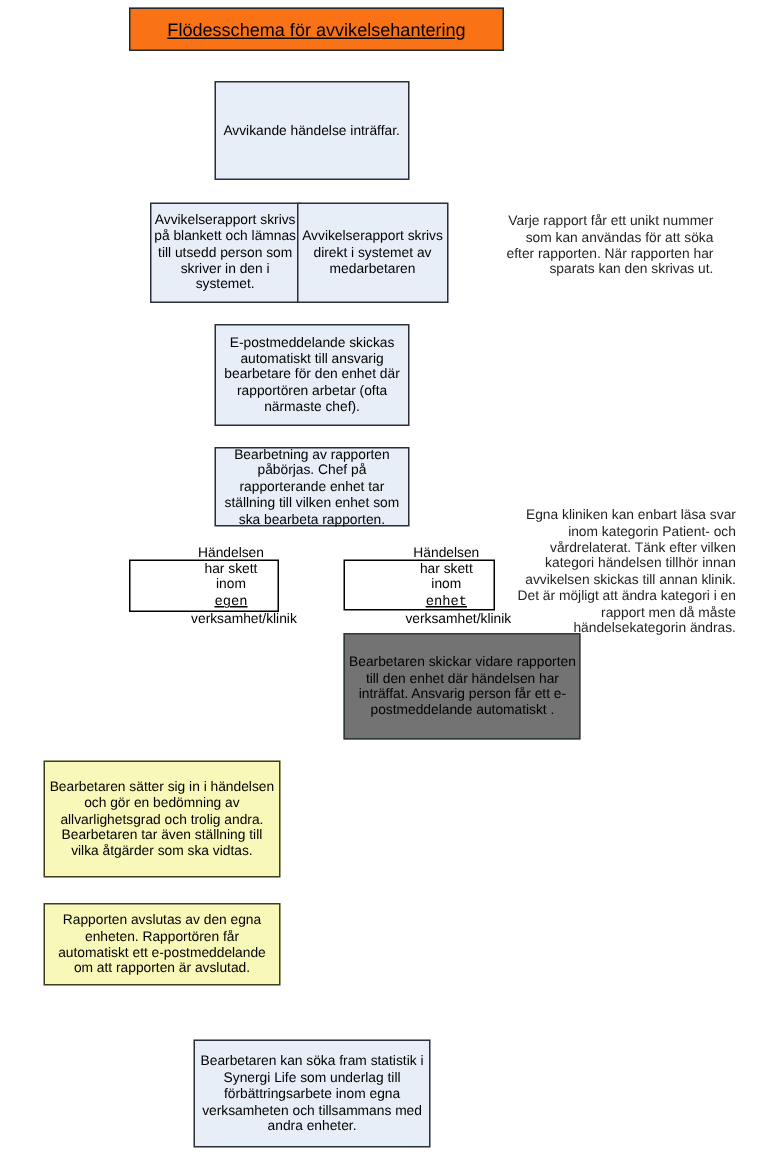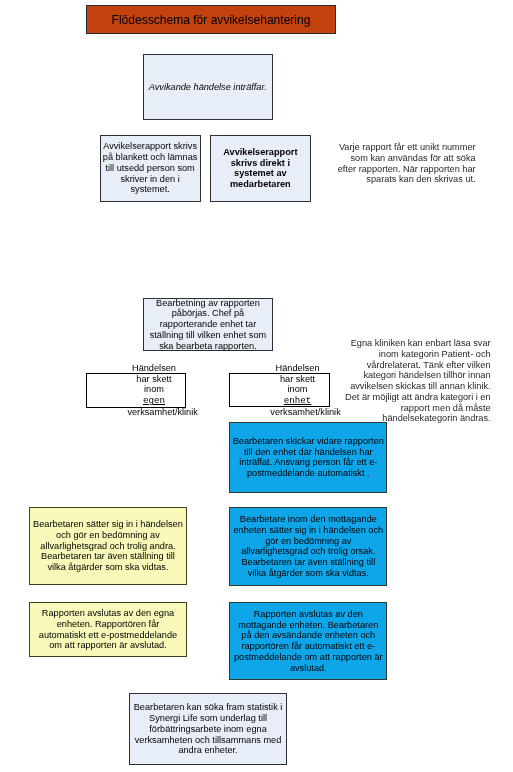--- a/index.html
+++ b/index.html
@@ -4,50 +4,53 @@
 <title>Flödesschema för avvikelsehantering</title>
 <style>
   html,body{margin:0;padding:0;}
   body{width:513px;height:772px;background:#ffffff;overflow:hidden;
        font-family:"Liberation Sans",sans-serif;}
   #canvas{position:relative;width:513px;height:772px;}
   .node{position:absolute;box-sizing:border-box;display:flex;align-items:center;
         justify-content:center;text-align:center;color:#000000;
         font-size:9.2px;line-height:10.75px;}
   .node span{display:block;width:100%;padding:0 2px;box-sizing:border-box;}
-  .title-node{background:#c2410c;border:1.4px solid #24292f;font-size:12.05px;line-height:14px;}
+  .title-node{background:#f97316;border:1.4px solid #24292f;font-size:12.05px;line-height:14px;text-decoration:underline;}
   .blue{background:#e8eef7;border:1.4px solid #2b2f38;}
   .white{background:#ffffff;border:1px solid #000000;padding-left:36px;}
-  .green{background:#0ea5e9;border:1.4px solid #2e3a2e;}
+  .green{background:#737373;border:1.4px solid #2e3a2e;}
   .yellow{background:#f8f8b8;border:1.4px solid #3f3f1e;}
   .note{position:absolute;font-size:9.2px;line-height:10.75px;color:#231f20;
         text-align:right;}
   u{text-decoration:underline;font-family:Liberation Mono, monospace;}
 </style>
 </head>
 <body>
 
 <div id="canvas">
 
   <div class="node title-node" style="left:86px;top:5px;width:250px;height:29px;">
     <span>Flödesschema för avvikelsehantering</span>
   </div>
 
-  <div class="node blue" style="left:143px;top:53.5px;width:129.5px;height:66.8px;font-style:italic;">
+  <div class="node blue" style="left:143px;top:53.5px;width:129.5px;height:66.8px;">
     <span>Avvikande händelse inträffar.</span>
   </div>
 
   <div class="node blue" style="left:99.6px;top:135px;width:101px;height:66.7px;">
     <span>Avvikelserapport skrivs på blankett och lämnas till utsedd person som skriver in den i systemet.</span>
   </div>
 
-  <div class="node blue" style="left:210px;top:135px;width:100.7px;height:66.7px;font-weight:bold;">
+  <div class="node blue" style="left:198px;top:135px;width:100.7px;height:66.7px;">
     <span>Avvikelserapport skrivs direkt i systemet av medarbetaren</span>
   </div>
 
+  <div class="node blue" style="left:143.3px;top:216px;width:129.5px;height:67.5px;">
+    <span>E-postmeddelande skickas automatiskt till ansvarig bearbetare för den enhet där rapportören arbetar (ofta närmaste chef).</span>
+  </div>
 
   <div class="node blue" style="left:143.3px;top:298.1px;width:129.3px;height:53px;">
     <span>Bearbetning av rapporten påbörjas. Chef på rapporterande enhet tar ställning till vilken enhet som ska bearbeta rapporten.</span>
   </div>
 
   <div class="node white" style="left:86.4px;top:373px;width:99.2px;height:34.5px;">
     <span><span>Händelsen har skett inom </span><u>egen</u><span> verksamhet/klinik</span></span>
   </div>
 
   <div class="node white" style="left:229.3px;top:373px;width:100.5px;height:34.4px;">
@@ -55,31 +58,25 @@
   </div>
 
   <div class="node green" style="left:229.3px;top:421.7px;width:158px;height:71.5px;">
     <span>Bearbetaren skickar vidare rapporten till den enhet där händelsen har inträffat. Ansvarig person får ett e-postmeddelande automatiskt .</span>
   </div>
 
   <div class="node yellow" style="left:29.2px;top:507px;width:157.5px;height:78px;">
     <span>Bearbetaren sätter sig in i händelsen och gör en bedömning av allvarlighetsgrad och trolig andra. Bearbetaren tar även ställning till vilka åtgärder som ska vidtas.</span>
   </div>
 
-  <div class="node green" style="left:229.3px;top:507px;width:158px;height:78.5px;">
-    <span>Bearbetare inom den mottagande enheten sätter sig in i händelsen och gör en bedömning av allvarlighetsgrad och trolig orsak. Bearbetaren tar även ställning till vilka åtgärder som ska vidtas.</span>
-  </div>
 
   <div class="node yellow" style="left:29.3px;top:602px;width:157.4px;height:55px;">
     <span>Rapporten avslutas av den egna enheten. Rapportören får automatiskt ett e-postmeddelande om att rapporten är avslutad.</span>
   </div>
 
-  <div class="node green" style="left:229.3px;top:602px;width:158px;height:78px;">
-    <span>Rapporten avslutas av den mottagande enheten. Bearbetaren på den avsändande enheten och rapportören får automatiskt ett e-postmeddelande om att rapporten är avslutad.</span>
-  </div>
 
   <div class="node blue" style="left:129.2px;top:693.3px;width:157.7px;height:72px;">
     <span>Bearbetaren kan söka fram statistik i Synergi Life som underlag till förbättringsarbete inom egna verksamheten och tillsammans med andra enheter.</span>
   </div>
 
   <div class="note" style="left:330.6px;top:142px;width:145px;">Varje rapport får ett unikt nummer som kan användas för att söka efter rapporten. När rapporten har sparats kan den skrivas ut.</div>
 
   <div class="note" style="left:340.6px;top:338px;width:150px;">Egna kliniken kan enbart läsa svar inom kategorin Patient- och vårdrelaterat. Tänk efter vilken kategori händelsen tillhör innan avvikelsen skickas till annan klinik. Det är möjligt att ändra kategori i en rapport men då måste händelsekategorin ändras.</div>
 
 </div>

